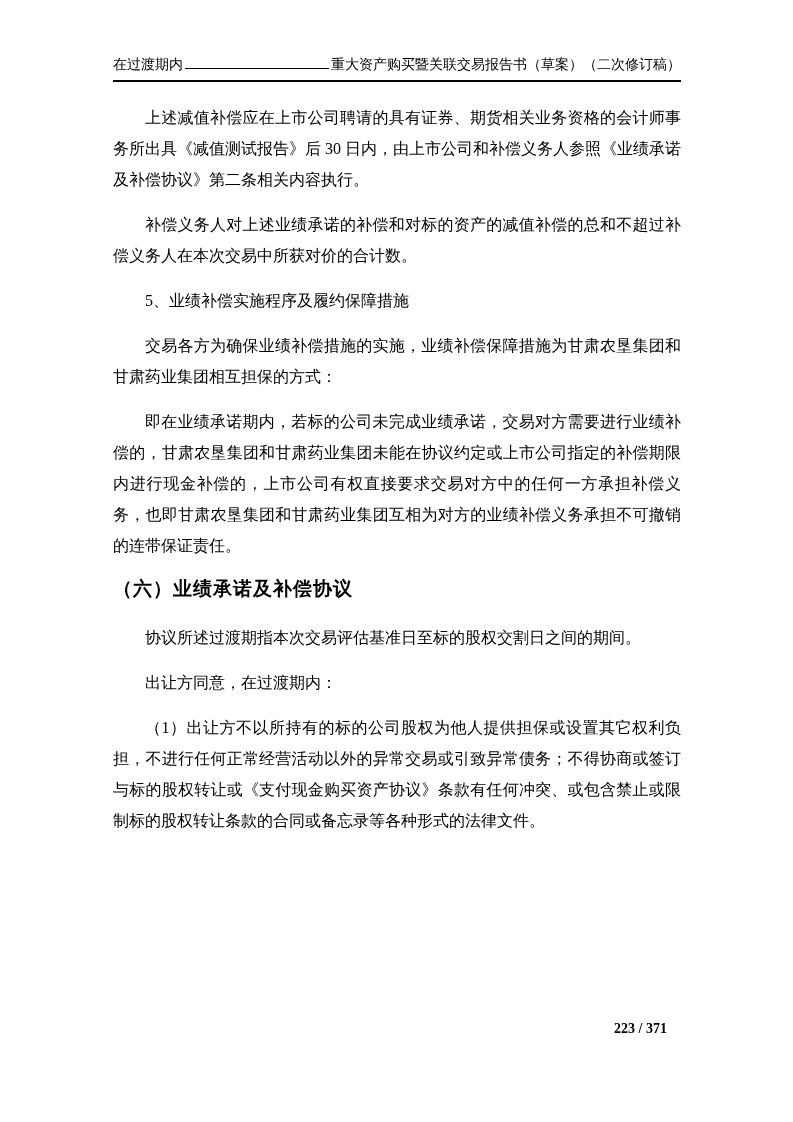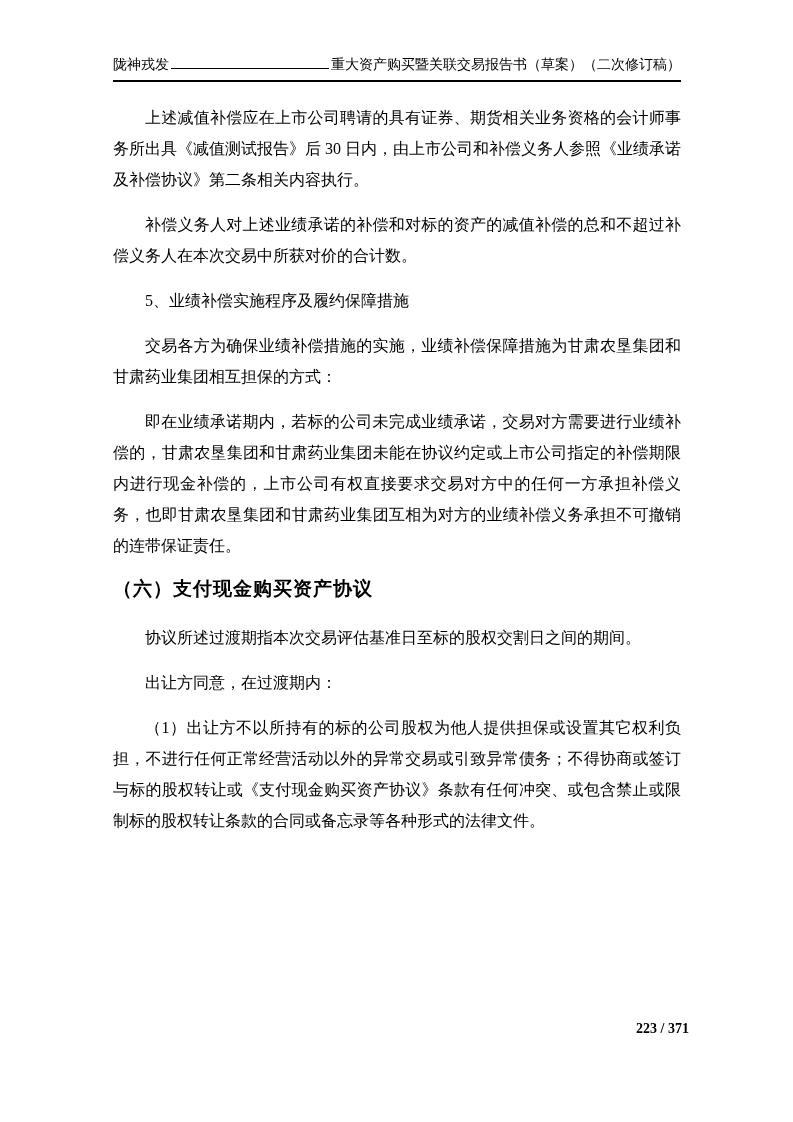--- a/index.html
+++ b/index.html
@@ -61,44 +61,44 @@
     font-weight: bold;
     line-height: 28px;
     margin: 6px 0 19px 0;
     text-indent: 0;
     text-align: left;
     letter-spacing: 1px;
   }
   
   .footer {
     position: absolute;
-    right: 104px;
+    right: 126px;
     top: 1021px;
     font-size: 14px;
     font-weight: bold;
   }
 </style>
 </head>
 <body>
 
 <div class="page">
 
   <div class="header">
-    <span class="h-left">陇神戎发</span>
+    <span class="h-left">在过渡期内</span>
     <span class="h-fill"></span>
     <span class="h-right">重大资产购买暨关联交易报告书（草案）（二次修订稿）</span>
   </div>
 
   <div class="content">
     <p class="para">上述减值补偿应在上市公司聘请的具有证券、期货相关业务资格的会计师事务所出具《减值测试报告》后 30 日内，由上市公司和补偿义务人参照《业绩承诺及补偿协议》第二条相关内容执行。</p>
     <p class="para">补偿义务人对上述业绩承诺的补偿和对标的资产的减值补偿的总和不超过补偿义务人在本次交易中所获对价的合计数。</p>
     <h3 class="sub-heading">5、业绩补偿实施程序及履约保障措施</h3>
     <p class="para">交易各方为确保业绩补偿措施的实施，业绩补偿保障措施为甘肃农垦集团和甘肃药业集团相互担保的方式：</p>
     <p class="para">即在业绩承诺期内，若标的公司未完成业绩承诺，交易对方需要进行业绩补偿的，甘肃农垦集团和甘肃药业集团未能在协议约定或上市公司指定的补偿期限内进行现金补偿的，上市公司有权直接要求交易对方中的任何一方承担补偿义务，也即甘肃农垦集团和甘肃药业集团互相为对方的业绩补偿义务承担不可撤销的连带保证责任。</p>
-    <h2 class="big-heading">（六）支付现金购买资产协议</h2>
+    <h2 class="big-heading">（六）业绩承诺及补偿协议</h2>
     <p class="para">协议所述过渡期指本次交易评估基准日至标的股权交割日之间的期间。</p>
     <p class="para">出让方同意，在过渡期内：</p>
     <p class="para">（1）出让方不以所持有的标的公司股权为他人提供担保或设置其它权利负担，不进行任何正常经营活动以外的异常交易或引致异常债务；不得协商或签订与标的股权转让或《支付现金购买资产协议》条款有任何冲突、或包含禁止或限制标的股权转让条款的合同或备忘录等各种形式的法律文件。</p>
   </div>
 
 </div>
 
 <div class="footer">
   <span>223 / 371</span>
 </div>

